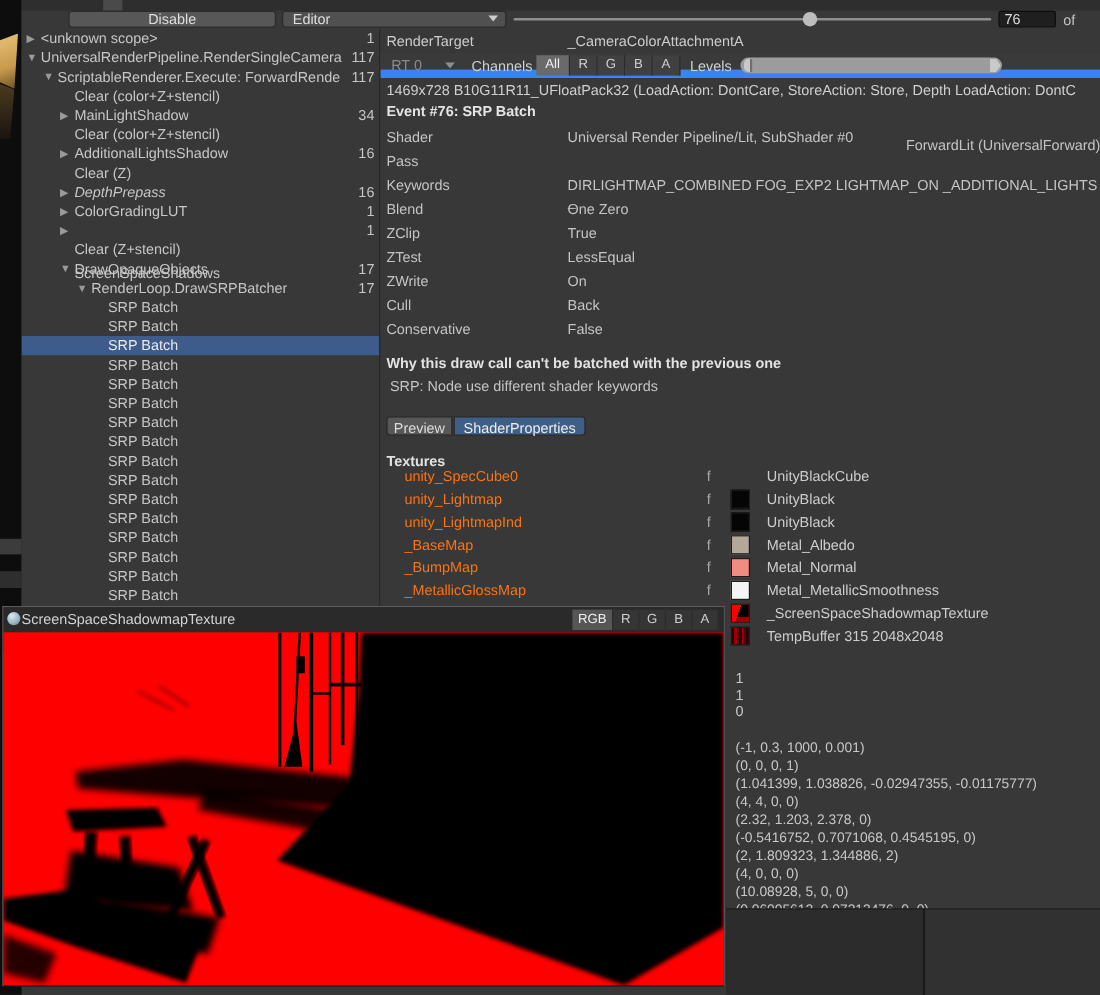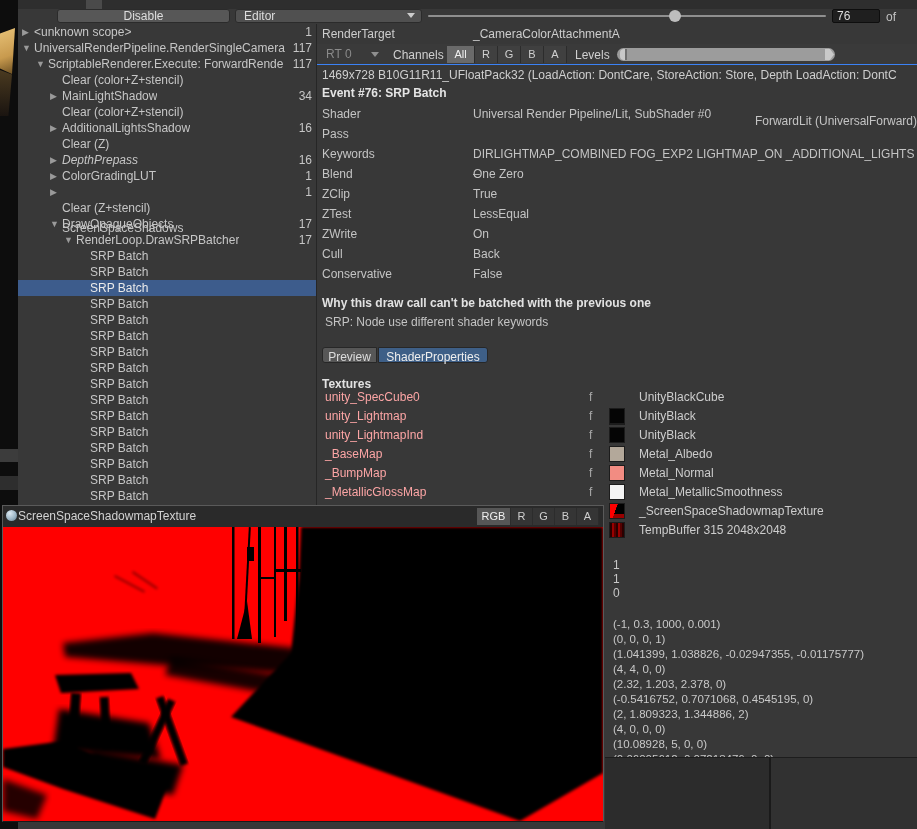--- a/index.html
+++ b/index.html
@@ -38,21 +38,21 @@
   .trow .tlabel { position:absolute; top:0; overflow:hidden; text-overflow:clip; }
   .trow .tcount { position:absolute; right:4px; top:0; text-align:right; }
   #tree-detail-divider { left:316px; top:24px; width:1px; height:483px; background:#262626; }
   
   #details { left:317px; top:24px; width:600px; height:805px; background:#383838; overflow:hidden; }
   .drow { position:absolute; white-space:nowrap; }
   #rt-row { left:0; top:0; width:600px; height:20px; }
   #rt-label { position:absolute; left:5px; top:3px; color:#cdcdcd; }
   #rt-value { position:absolute; left:156px; top:3px; color:#cdcdcd; }
   #rt-bar { position:absolute; left:0; top:20px; width:600px; height:21px; background:#3a3a3a;
-    border-bottom:1px solid #3b82f6; }
+    border-bottom:7px solid #3b82f6; }
   #rt-select { position:absolute; left:4px; top:3px; width:62px; height:15px; color:#8a8a8a; line-height:15px; padding-left:5px; }
   #rt-select .caret { position:absolute; right:4px; top:5px; width:0; height:0;
     border-left:4px solid transparent; border-right:4px solid transparent; border-top:5px solid #8f8f8f; }
   #channels-label { position:absolute; left:76px; top:4px; color:#d0d0d0; }
   .chan-group { position:absolute; display:flex; }
   .chan-btn { height:17px; line-height:17px; text-align:center; background:#404040;
     border-right:1px solid #2c2c2c; color:#cfcfcf; font-size:11px; }
   .chan-btn.active { background:#6a6a6a; color:#f0f0f0; }
   #det-chan-group { left:130px; top:2px; }
   #det-chan-group .chan-btn { width:23px; }
@@ -68,21 +68,21 @@
   #event-title { left:5px; top:62px; font-weight:bold; color:#e4e4e4; }
   .kv-key { position:absolute; left:5px; color:#c4c4c4; }
   .kv-val { position:absolute; left:156px; width:444px; overflow:hidden; color:#c4c4c4; }
   #why-title { left:5px; top:272px; font-weight:bold; color:#e2e2e2; }
   #why-reason { left:8px; top:291px; color:#c4c4c4; }
   .tab { position:absolute; top:323px; height:16px; line-height:19px; text-align:center;
     border:1px solid #272727; color:#dcdcdc; }
   #tab-preview { left:5px; width:55px; background:#575757; border-radius:3px 0 0 3px; }
   #tab-shaderprops { left:61px; width:110px; background:#3e5f87; color:#eeeeee; border-radius:0 3px 3px 0; }
   #textures-title { left:5px; top:353px; font-weight:bold; color:#e2e2e2; }
-  .tex-param { position:absolute; left:8px; color:#fca5a5; }
+  .tex-param { position:absolute; left:20px; color:#f97316; }
   .tex-flag { position:absolute; left:272px; color:#a8a8a8; }
   .tex-thumb { position:absolute; left:292px; width:16px; height:16px; border:1px solid #1c1c1c; }
   .tex-name { position:absolute; left:322px; color:#cdcdcd; }
   .thumb-cube { position:relative; background:#060606; }
   .thumb-cube::after { content:"✕"; position:absolute; left:1px; top:-1px; font-size:13px; font-weight:bold; color:#7fb6e8; }
   .thumb-shadowmap { background:linear-gradient(110deg,#ff0000 40%,#000 41%),#ff0000; }
   .thumb-shadowmap::after { content:""; position:absolute; width:14px; height:4px; margin-top:10px; background:#ff0000; opacity:.6; }
   .thumb-stripes { background:repeating-linear-gradient(90deg,#2a0000 0 2px,#990000 2px 4px,#550000 4px 6px); }
   .float-val { position:absolute; left:296px; color:#c8c8c8; }
   .vec-val { position:absolute; left:296px; color:#c8c8c8; font-size:11.5px; }

